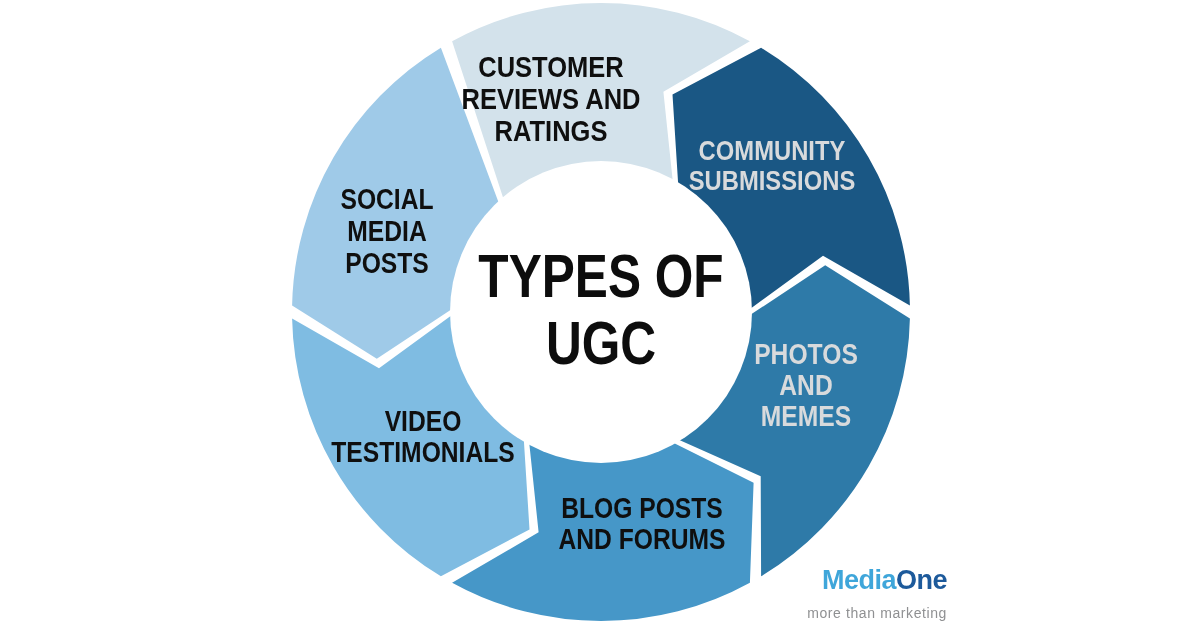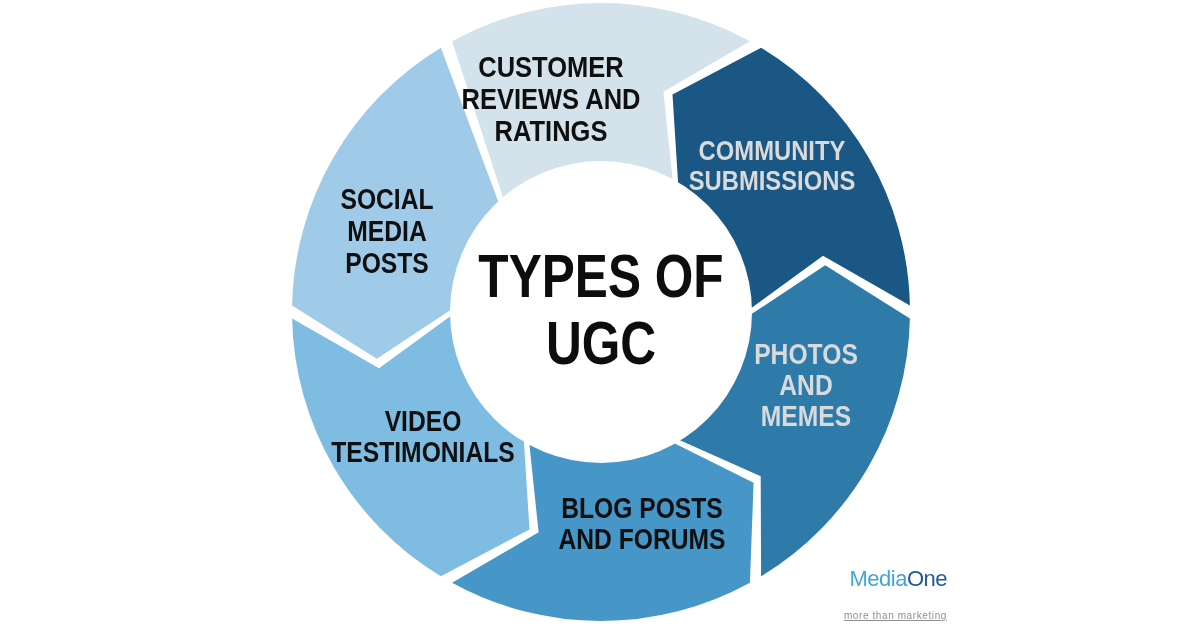--- a/index.html
+++ b/index.html
@@ -18,22 +18,22 @@
   .lbl-photos   {left:806px;top:385px;font-size:29px;line-height:31px;}
   .lbl-blog     {left:642px;top:524px;font-size:29px;line-height:31px;}
   .lbl-video    {left:423px;top:437px;font-size:29px;line-height:31px;}
   .lbl-social   {left:387px;top:231px;font-size:29px;line-height:32px;}
   .center-title{
     position:absolute;left:601px;top:309px;font-weight:bold;text-align:center;
     white-space:nowrap;font-size:62px;line-height:67px;color:#0d0d0d;
     transform:translate(-50%,-50%) scaleX(0.80);
   }
   .logo{position:absolute;right:12px;bottom:7px;text-align:right;}
-  .logo-word{font-size:22px;font-weight:normal;letter-spacing:-0.5px;line-height:26px;}
-  .logo-tagline{font-size:10px;letter-spacing:0.6px;margin-top:18px;text-decoration:underline;}
+  .logo-word{font-size:27px;font-weight:bold;letter-spacing:-0.5px;line-height:26px;}
+  .logo-tagline{font-size:14px;letter-spacing:0.6px;margin-top:12px;}
 </style>
 </head>
 <body>
 
 <div id="canvas">
 
   <svg id="ring-svg" width="1200" height="628" viewBox="0 0 1200 628">
       <path d="M 452.1,41.2 A 309 309 0 0 1 749.9,41.2 L 663.4,91.7 L 672.8,181.4 A 149 149 0 0 0 503.6,199.2 Z" fill="#d3e2eb"></path>
       <path d="M 761.1,47.7 A 309 309 0 0 1 909.9,305.5 L 823.0,255.8 L 750.0,308.9 A 149 149 0 0 0 678.2,184.6 L 672.5,94.5 Z" fill="#1a5784"></path>
       <path d="M 909.9,318.5 A 309 309 0 0 1 761.1,576.3 L 760.7,476.2 L 678.2,439.4 A 149 149 0 0 0 750.0,315.1 L 825.2,265.2 Z" fill="#2e7aa8"></path>

